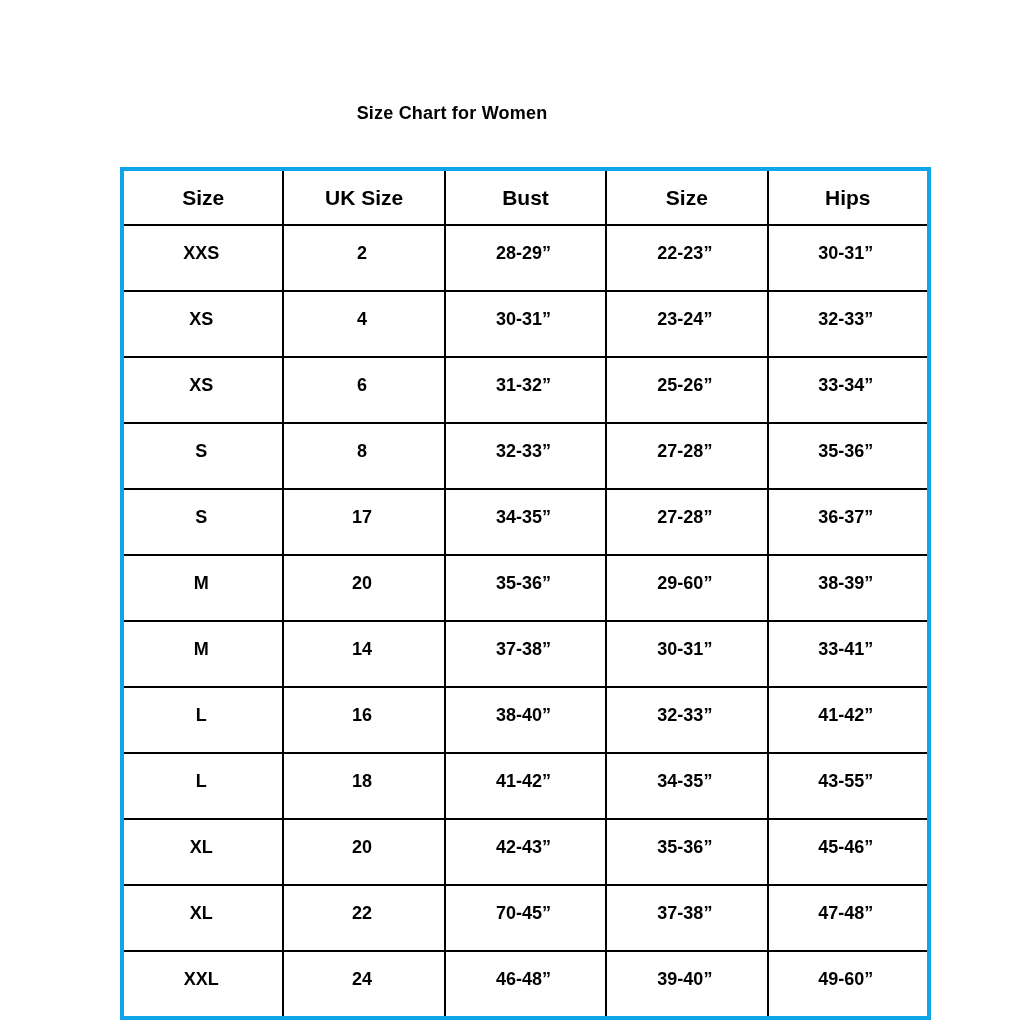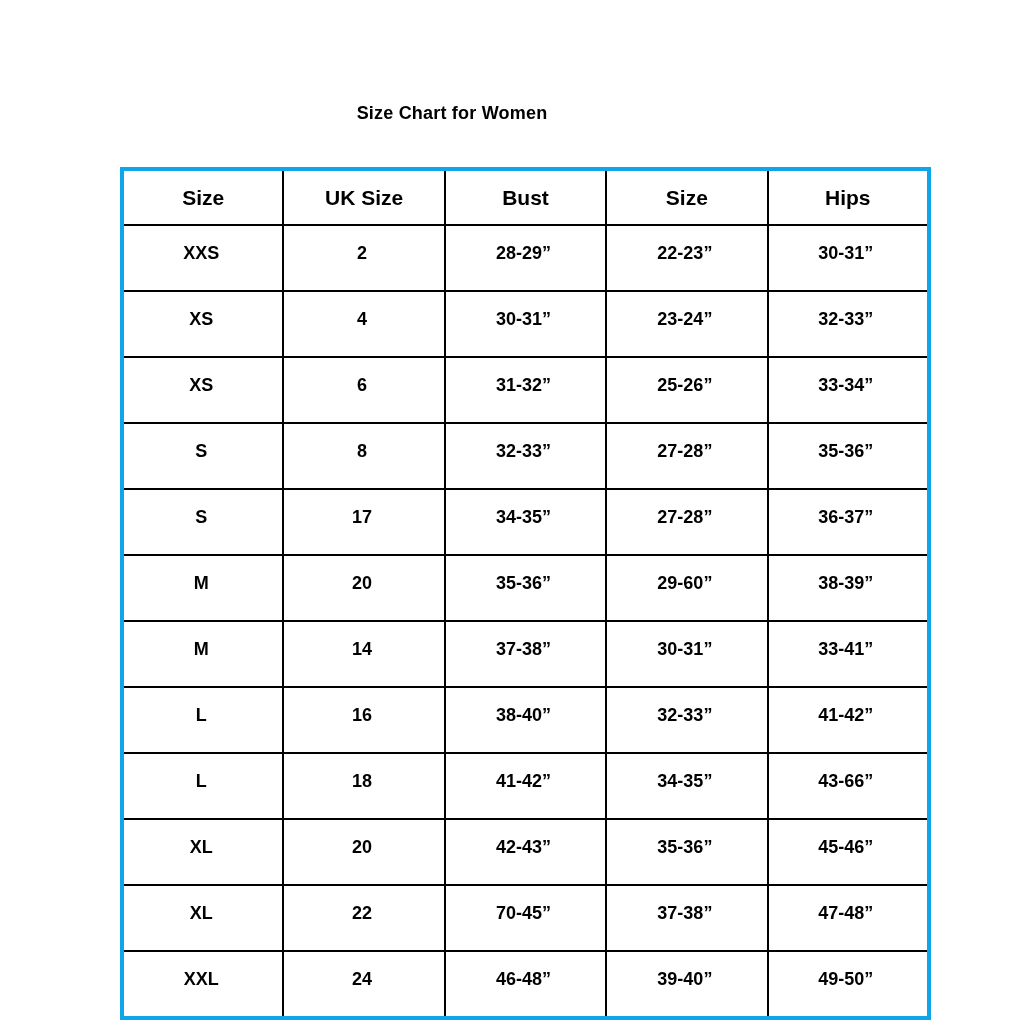--- a/index.html
+++ b/index.html
@@ -132,40 +132,40 @@
           <td>16</td>
           <td>38-40”</td>
           <td>32-33”</td>
           <td>41-42”</td>
         </tr>
         <tr>
           <td>L</td>
           <td>18</td>
           <td>41-42”</td>
           <td>34-35”</td>
-          <td>43-66”</td>
+          <td>43-55”</td>
         </tr>
         <tr>
           <td>XL</td>
           <td>20</td>
           <td>42-43”</td>
           <td>35-36”</td>
           <td>45-46”</td>
         </tr>
         <tr>
           <td>XL</td>
           <td>22</td>
           <td>70-45”</td>
           <td>37-38”</td>
           <td>47-48”</td>
         </tr>
         <tr>
           <td>XXL</td>
           <td>24</td>
           <td>46-48”</td>
           <td>39-40”</td>
-          <td>49-50”</td>
+          <td>49-60”</td>
         </tr>
       </tbody>
     </table>
   </div>
 
 </div>
 
 </body></html>

